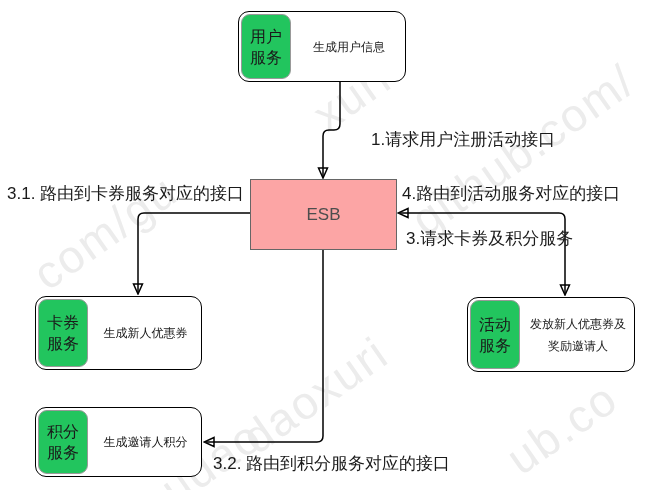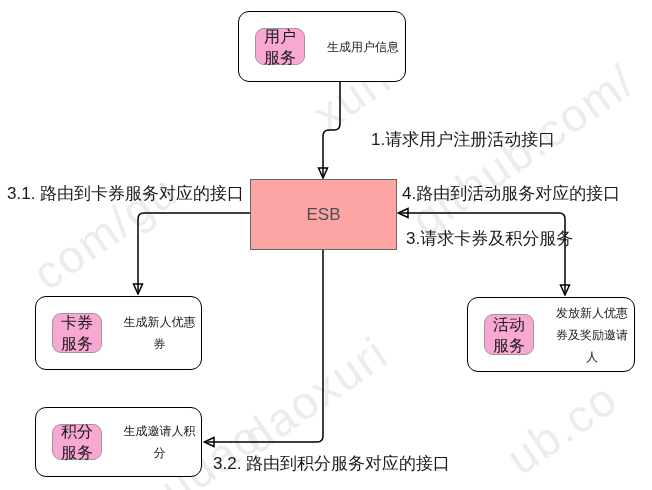--- a/index.html
+++ b/index.html
@@ -8,21 +8,21 @@
   
   #watermark-layer{position:absolute;inset:0;z-index:0;pointer-events:none;}
   .wm{position:absolute;transform:translate(-50%,-50%) rotate(-35deg);
       font-size:46px;letter-spacing:2px;white-space:nowrap;font-weight:400;}
   
   #arrows{position:absolute;left:0;top:0;z-index:1;}
   #arrows path{fill:none;stroke:#000;stroke-width:1.5;}
   
   .node{position:absolute;z-index:2;display:flex;box-sizing:border-box;background:#fff;
         border:1.5px solid #000;border-radius:11px;}
-  .band{flex:0 0 48px;margin:16px;border:1px solid #999;border-radius:9px;background:#f9a8d4;
+  .band{flex:0 0 48px;margin:2px;border:1px solid #999;border-radius:9px;background:#22c55e;
         display:flex;align-items:center;justify-content:center;
         font-size:16px;line-height:21px;color:#1a1a1a;white-space:pre-line;text-align:left;}
   .nlabel{flex:1;display:flex;align-items:center;justify-content:center;text-align:center;
           font-size:12px;line-height:22px;color:#1a1a1a;padding:0 4px;}
   #node-user{left:238px;top:11px;width:168px;height:71px;}
   #node-card{left:35px;top:296px;width:167px;height:74px;}
   #node-points{left:35px;top:407px;width:167px;height:70px;}
   #node-activity{left:467px;top:297px;width:168px;height:75px;}
   #node-esb{position:absolute;z-index:2;left:250px;top:179px;width:147px;height:71px;
             box-sizing:border-box;background:#fca5a5;border:1.5px solid #666;

